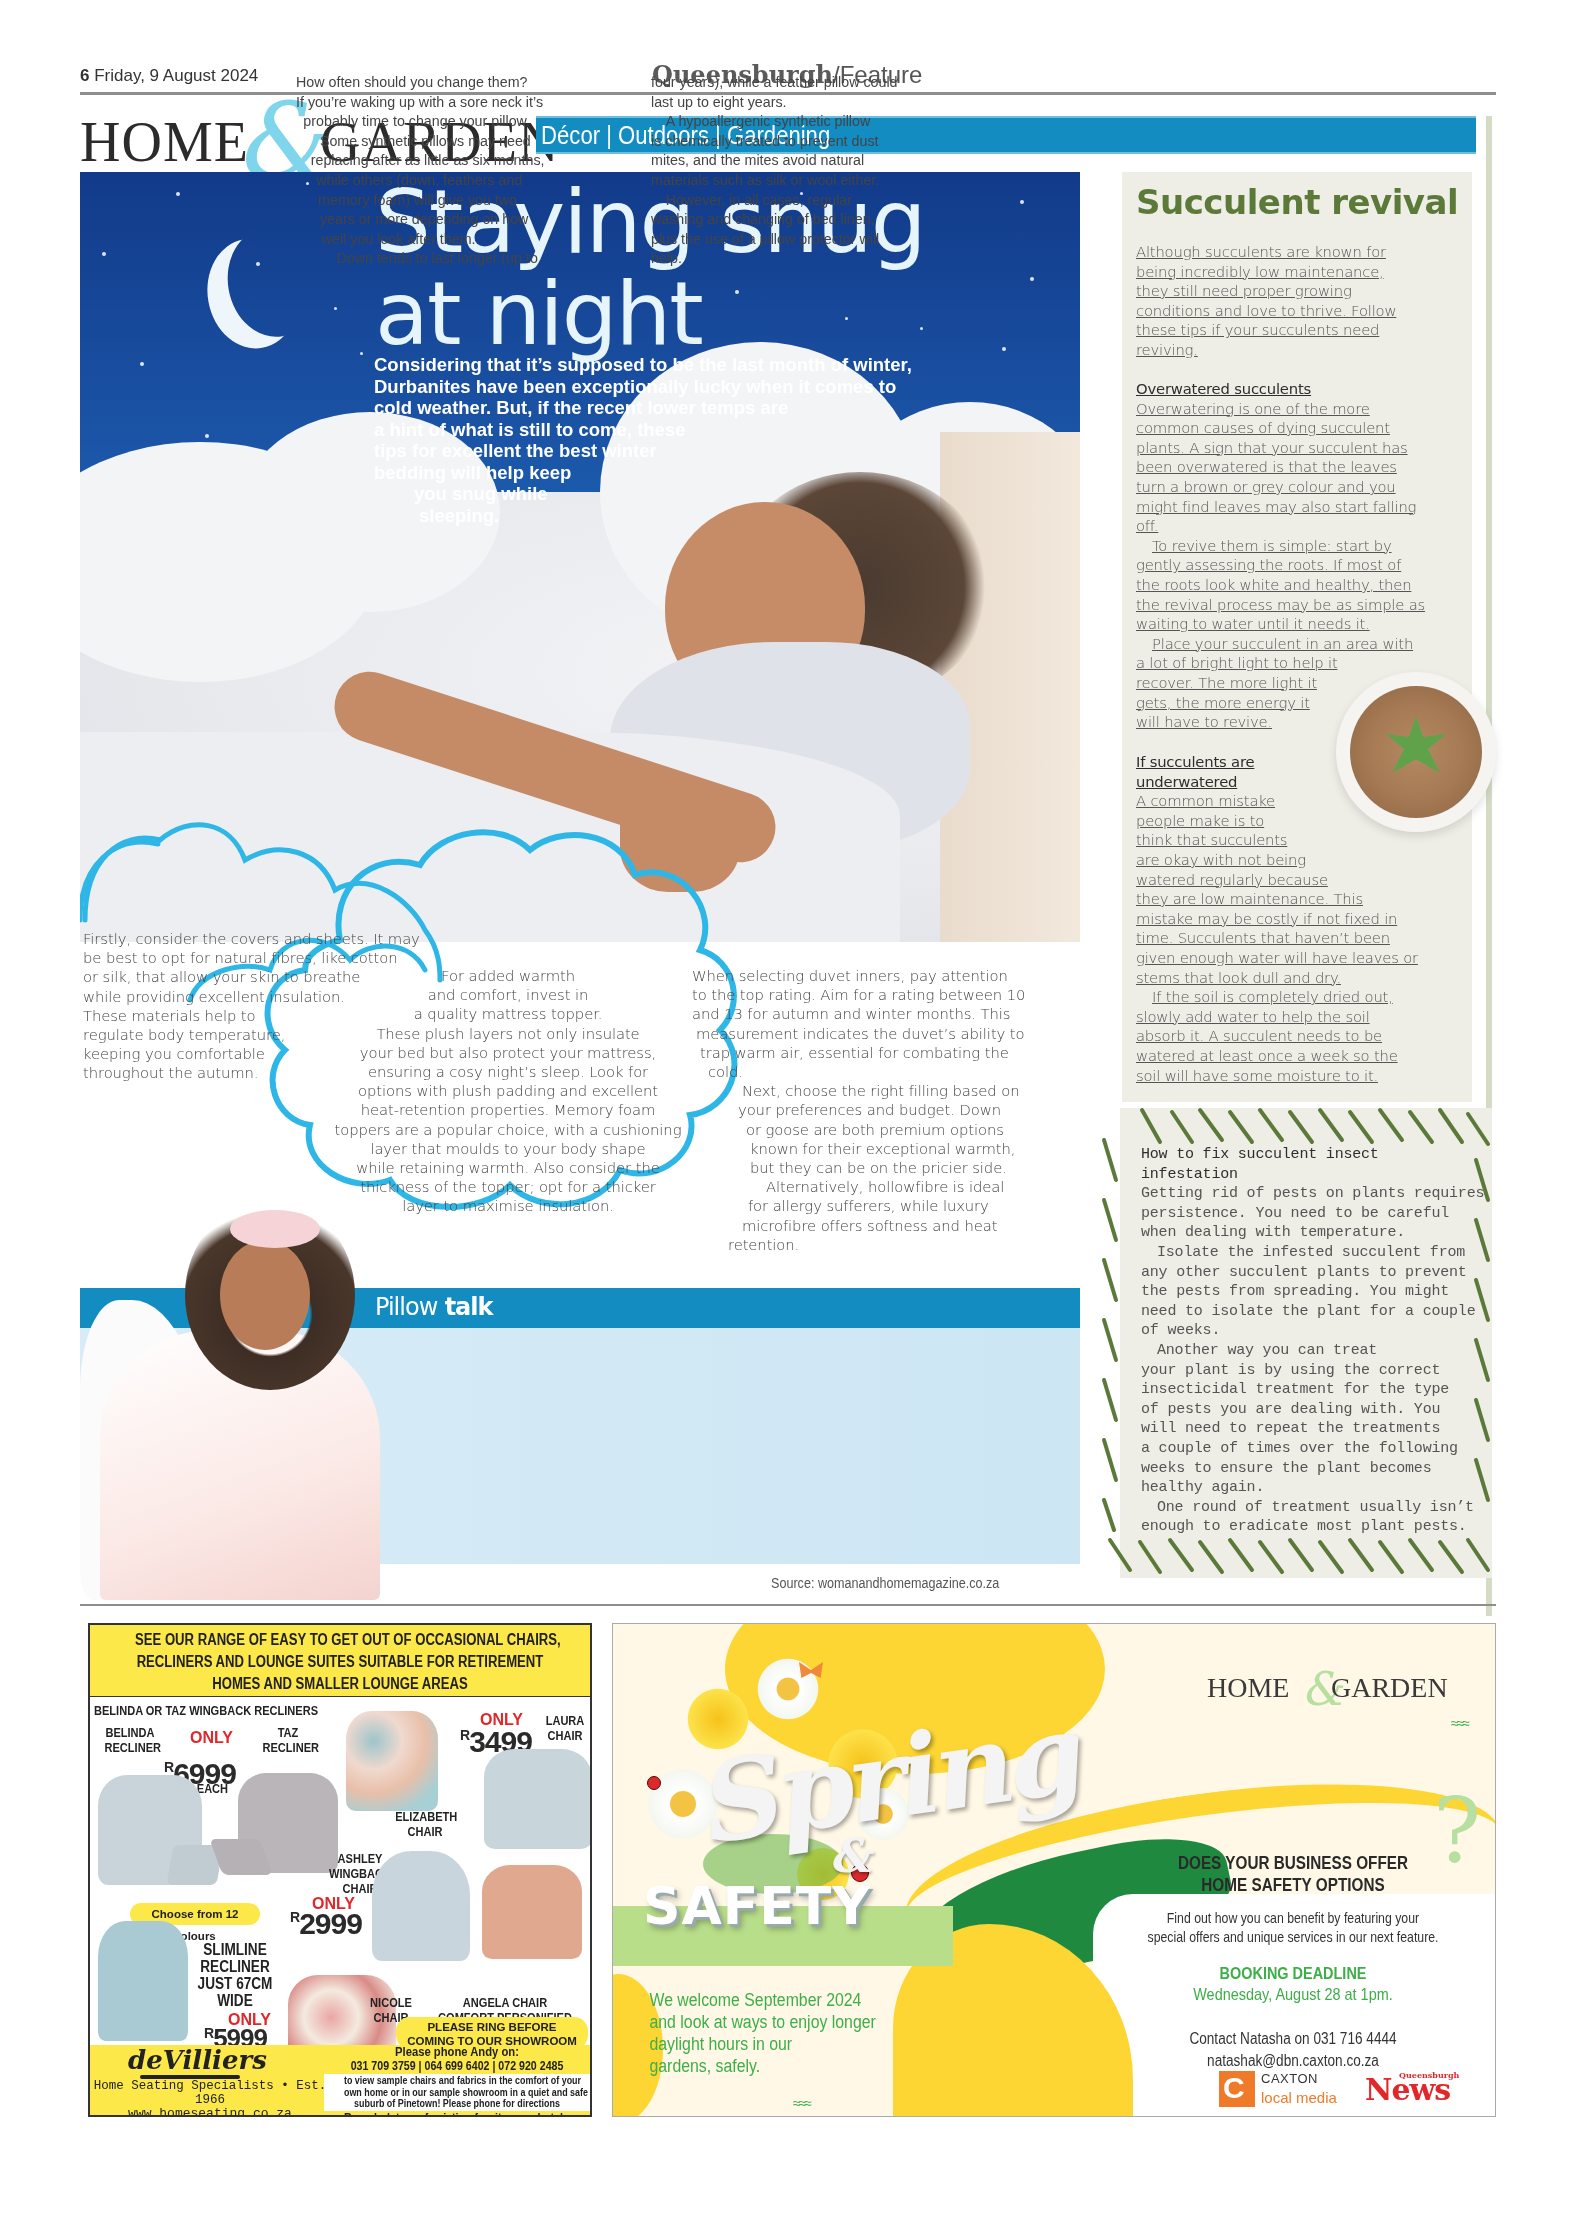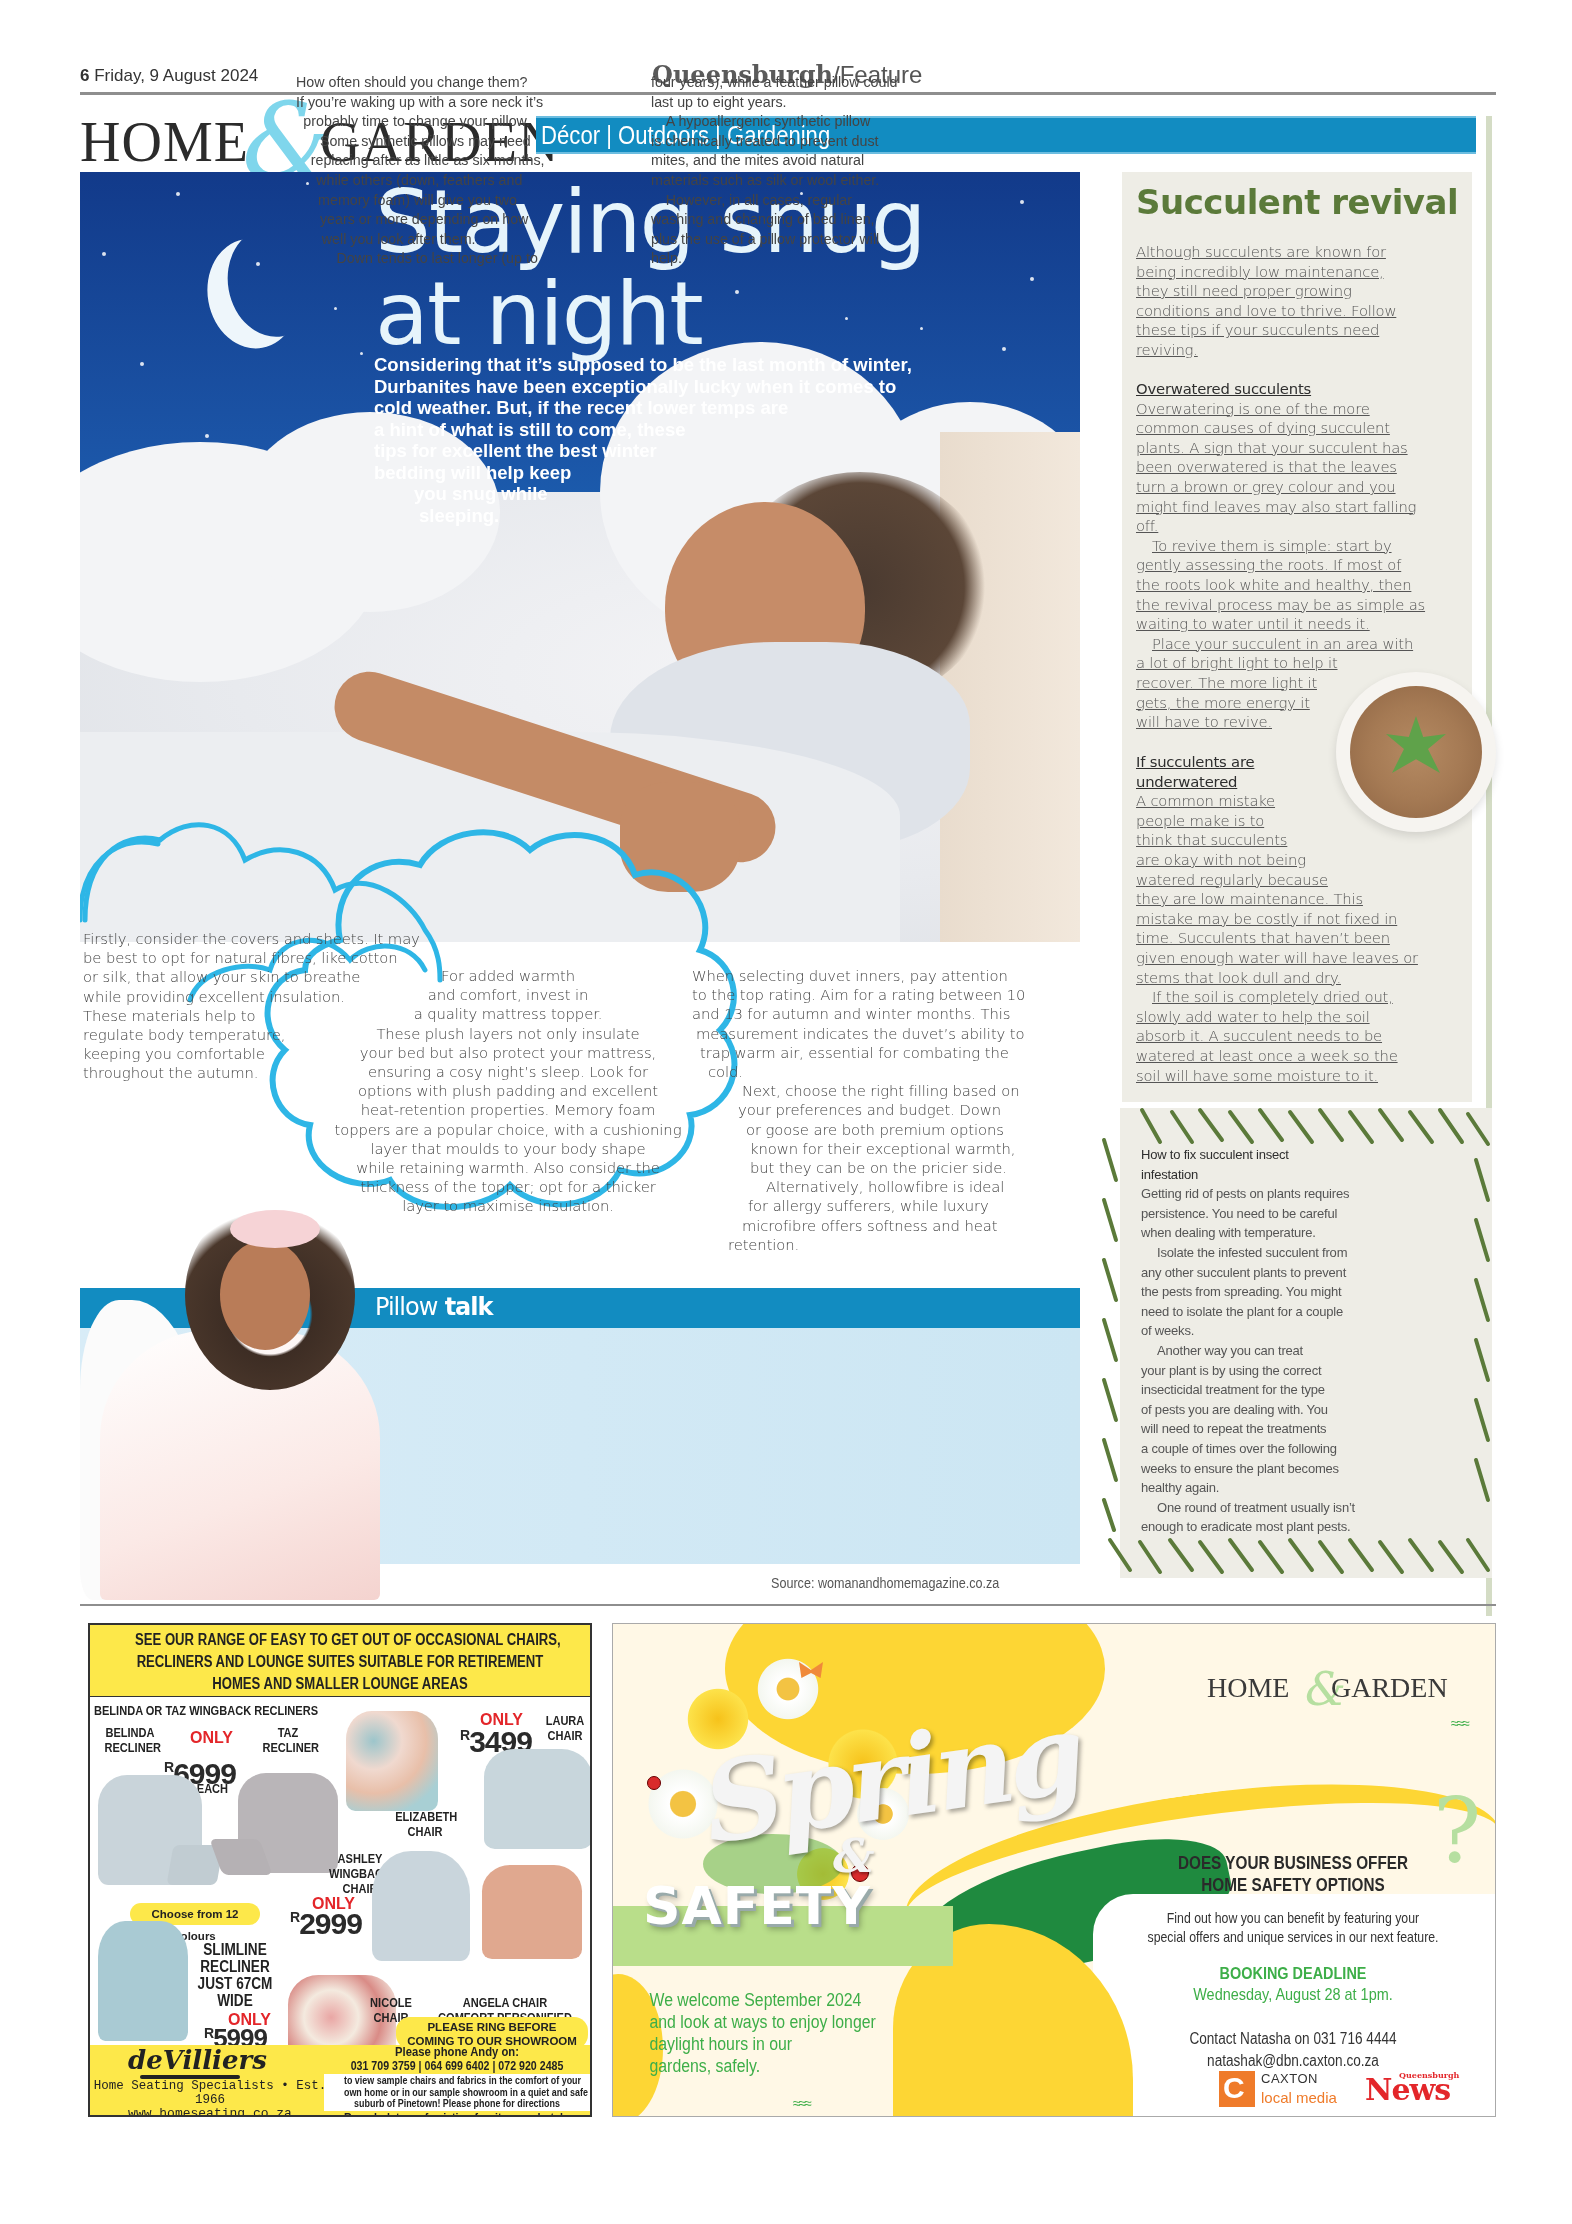--- a/index.html
+++ b/index.html
@@ -81,21 +81,21 @@
   .suc-intro { top: 242px; }
   .suc-over { top: 379px; }
   .suc-under { top: 752px; }
 
   .plant { position: absolute; left: 1336px; top: 672px; width: 160px; height: 160px; border-radius: 50%; background: #f6f4f0; box-shadow: 0 4px 10px rgba(0,0,0,.12); }
   .plant .soil { position: absolute; left: 14px; top: 14px; width: 132px; height: 132px; border-radius: 50%; background: radial-gradient(circle, #b58a62 0%, #a57a54 50%, #8d6443 100%); }
   .plant .leaf { position: absolute; left: 50px; top: 44px; width: 60px; height: 60px; background: #5fa24a; clip-path: polygon(50% 0, 62% 35%, 100% 30%, 70% 55%, 90% 95%, 50% 72%, 10% 95%, 30% 55%, 0 30%, 38% 35%); }
 
   .insect-box { position: absolute; left: 1120px; top: 1108px; width: 372px; height: 470px; background: #eeede6; }
   .hatch { position: absolute; }
-  .ins-text { position: absolute; left: 1141px; top: 1145px; font-family: Liberation Sans, sans-serif; font-size: 13px; line-height: 19.6px; color: #555; font-weight: 300; letter-spacing: -0.2px; }
+  .ins-text { position: absolute; left: 1141px; top: 1145px; font-family: Liberation Mono, monospace; font-size: 15px; line-height: 19.6px; color: #555; font-weight: 300; letter-spacing: -0.2px; }
   .ins-text span { display: block; white-space: nowrap; }
   .ins-text .h { color: #2e2e2e; font-weight: normal; }
 
   .mid-rule { position: absolute; left: 80px; top: 1604px; width: 1416px; height: 2px; background: #8e8e8e; }
 
   
   .ad1 { position: absolute; left: 88px; top: 1623px; width: 504px; height: 494px; border: 2px solid #333; background: #fff; overflow: hidden; }
   .ad1 .hdr { position: absolute; left: 0; top: 0; width: 500px; height: 72px; background: #fde84a; border-bottom: 1px solid #333; text-align: center; font-family: "Liberation Sans", sans-serif; font-weight: bold; font-size: 16px; line-height: 22px; color: #222; padding-top: 4px; transform: scaleX(1); }
   .ad1 .hdr span { display: block; white-space: nowrap; transform: scaleX(0.82); }
   .ad1 .lbl { position: absolute; font-family: "Liberation Sans", sans-serif; font-weight: bold; font-size: 13px; line-height: 15px; color: #222; text-align: center; white-space: nowrap; transform: scaleX(0.85); transform-origin: center top; }

